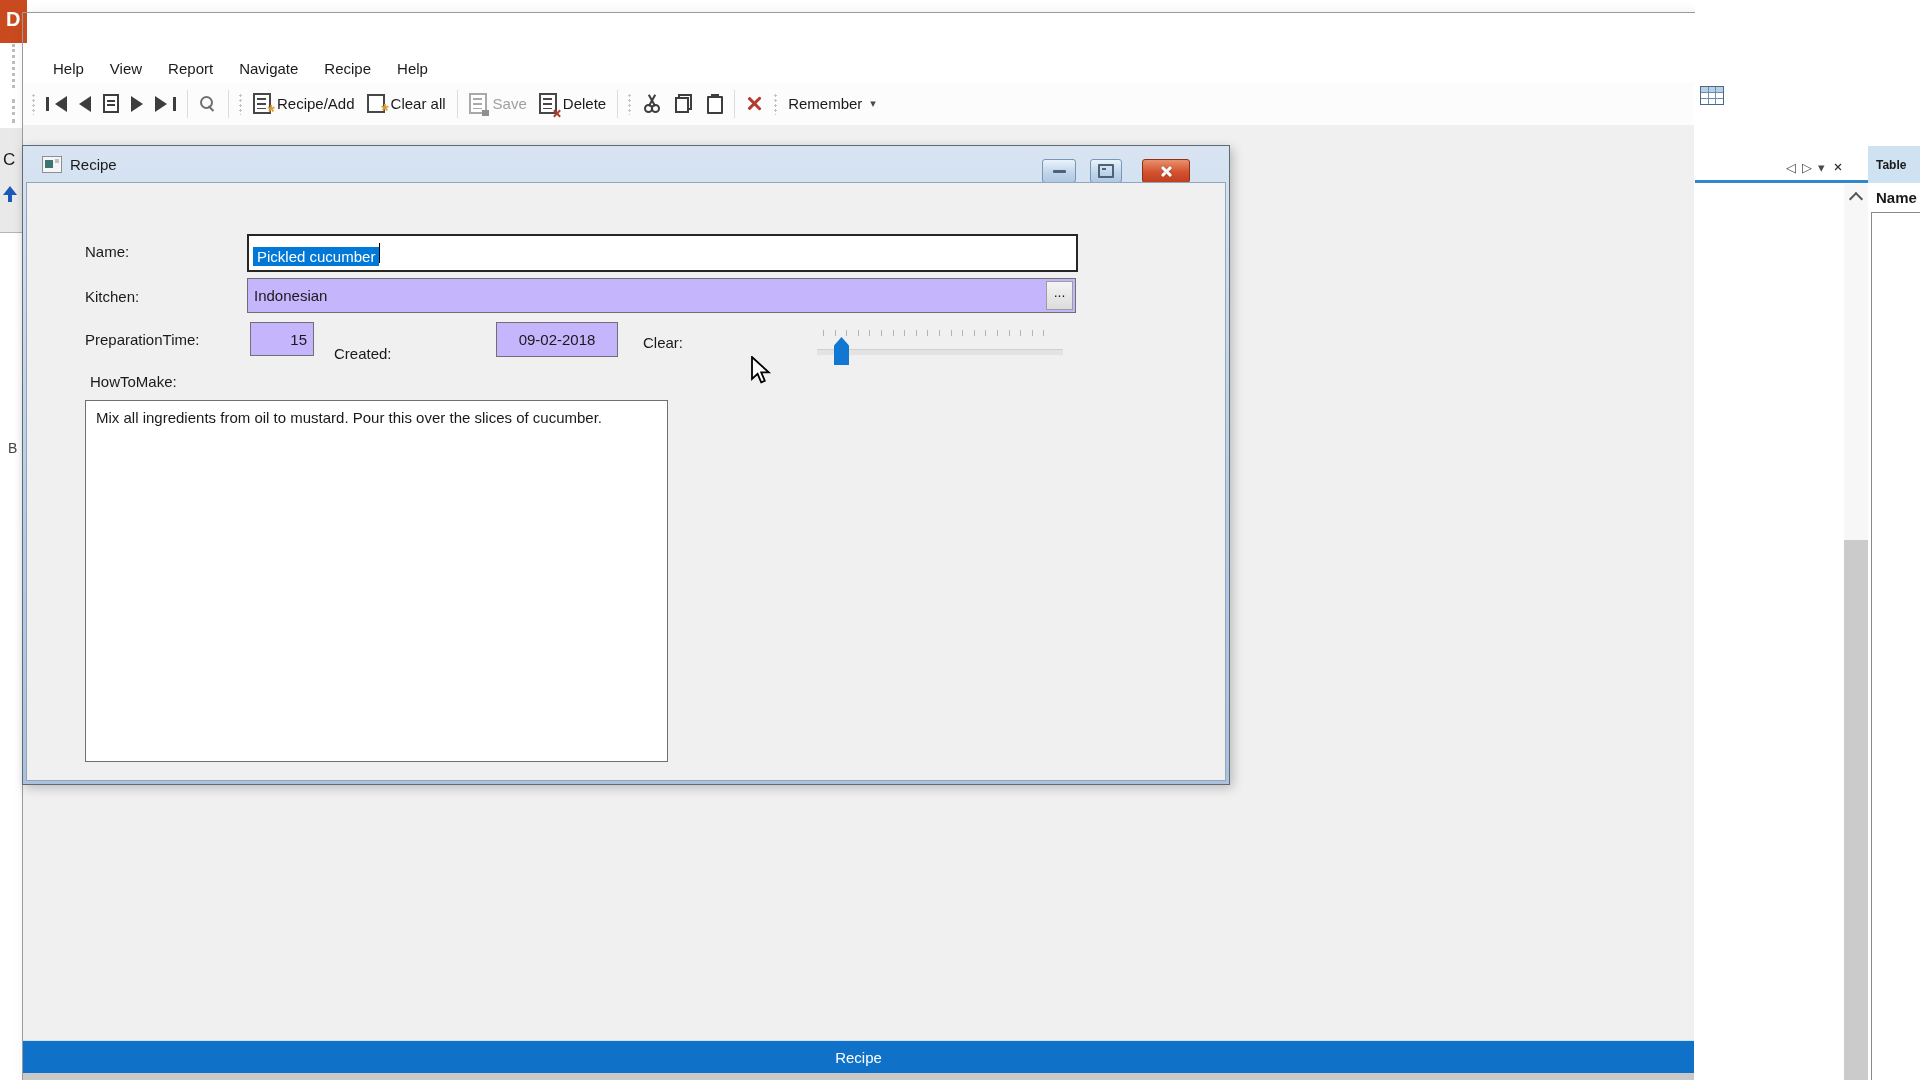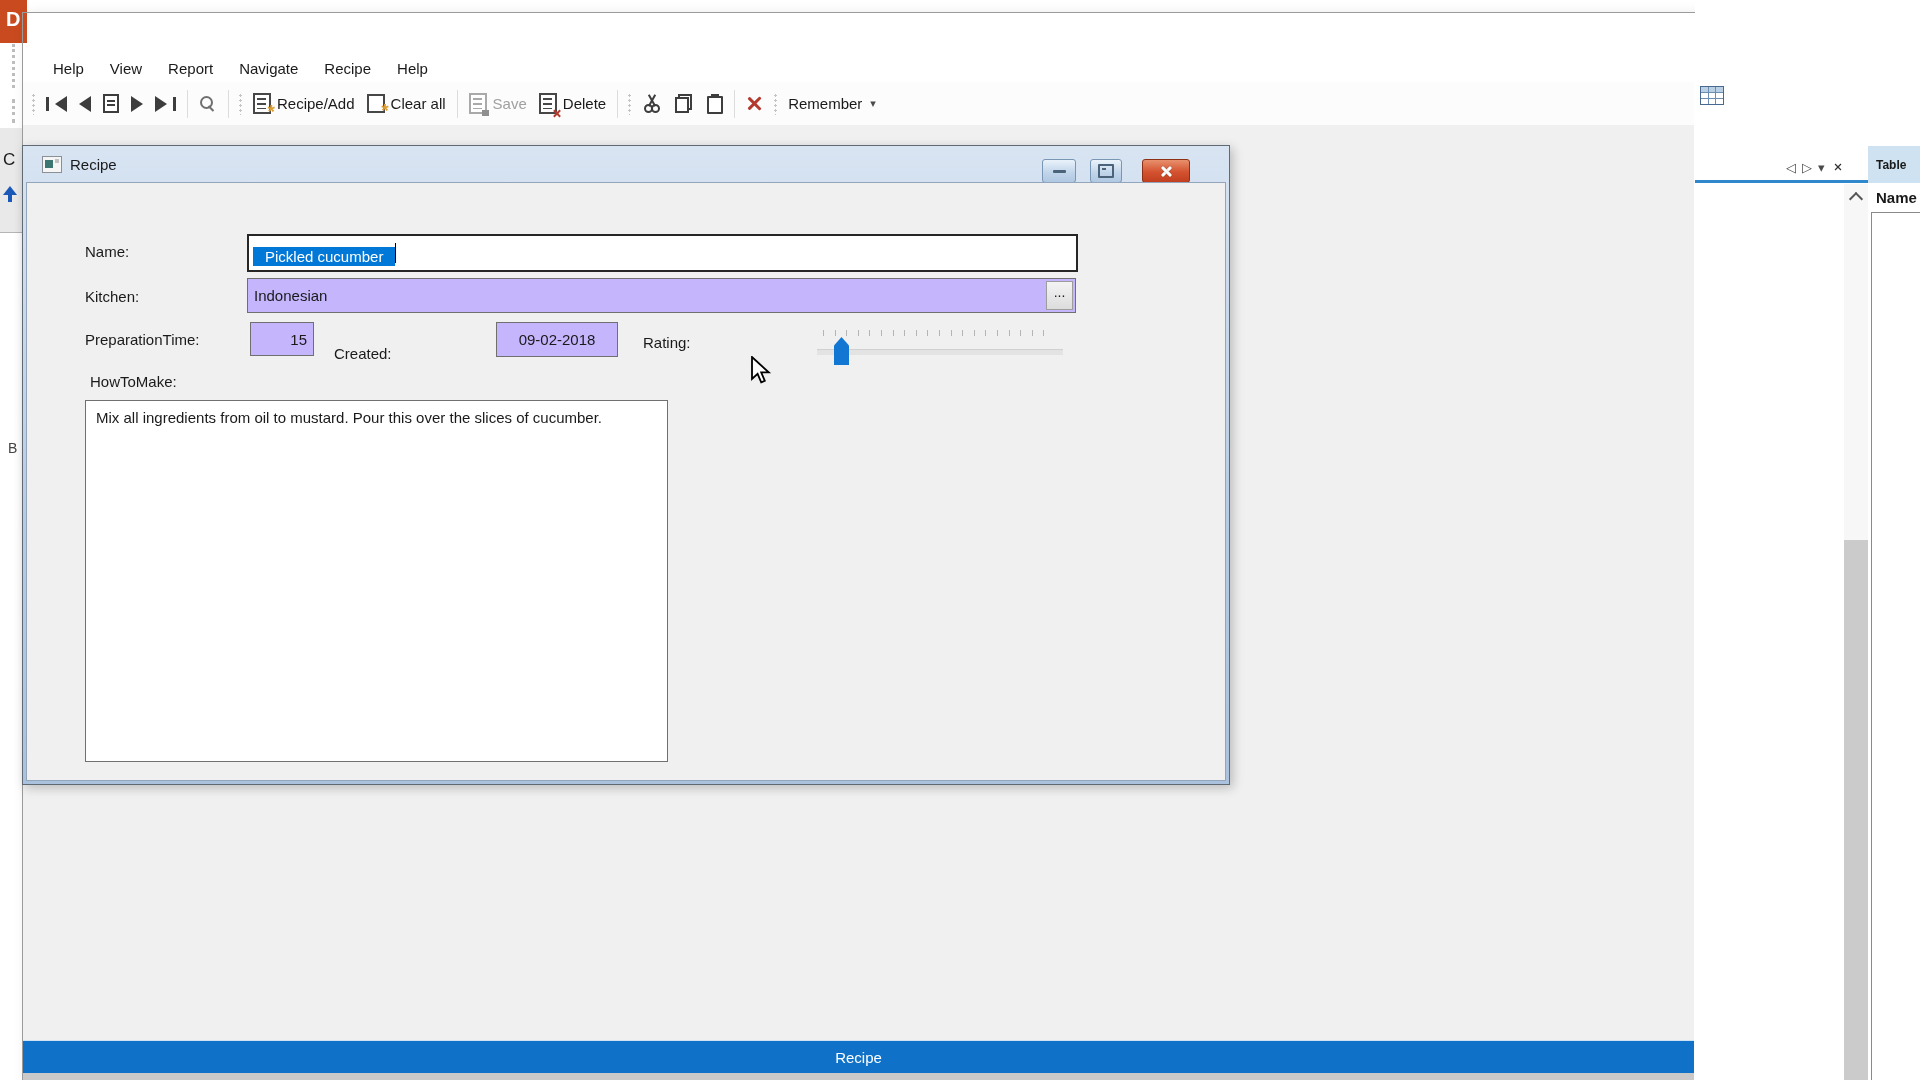--- a/index.html
+++ b/index.html
@@ -100,21 +100,21 @@
   .g-max7:before{content:"";position:absolute;left:2px;top:2px;width:4px;height:2px;background:#4a627a;}
   .g-x7{position:relative;width:14px;height:13px;}
   .g-x7:before,.g-x7:after{content:"";position:absolute;left:5.5px;top:0;width:3px;height:13px;background:#fff;border-radius:1px;box-shadow:0 0 1px rgba(0,0,0,.5);}
   .g-x7:before{transform:rotate(45deg);} .g-x7:after{transform:rotate(-45deg);}
   .rw-client{left:26px;top:182px;width:1200px;height:599px;background:#f0f0f0;border:1px solid #93a5ba;box-sizing:border-box;}
 
   
   .field-label{position:absolute;font-size:15px;}
   .textbox{position:absolute;background:#fff;box-sizing:border-box;font-size:15px;display:flex;align-items:center;}
   .tb-name{left:247px;top:234px;width:831px;height:38px;border:2px solid #262626;padding-left:4px;}
-  .sel{background:#0078d7;color:#fff;padding:1px 12px;margin-top:7px;}
+  .sel{background:#0078d7;color:#fff;padding:1px 4px;margin-top:7px;}
   .caret{width:1px;height:20px;background:#000;}
   .tb-input{position:absolute;background:#c4b5fd;border:1px solid #707070;box-sizing:border-box;font-size:15px;
             font-family:"Liberation Sans","DejaVu Sans",sans-serif;color:#1a1a1a;padding:0 6px;outline:none;}
   .browse-btn{position:absolute;left:1046px;top:281px;width:27px;height:29px;background:linear-gradient(180deg,#f4f4f4,#dcdcdc);
               border:1px solid #9d9d9d;box-sizing:border-box;font-size:14px;line-height:20px;text-align:center;}
   .slider{left:815px;top:328px;width:250px;height:40px;}
   .slider .ticks{position:absolute;left:8px;top:2px;width:232px;height:6px;
       background:repeating-linear-gradient(to right,#b4b4b4 0 1px,transparent 1px 11.6px);}
   .slider .track{position:absolute;left:2px;top:21px;width:246px;height:5px;background:#e3e3e3;border-top:1px solid #d0d0d0;}
   .slider .thumb{position:absolute;left:19px;top:9px;width:15px;height:28px;background:#1277d2;
@@ -281,21 +281,21 @@
   <span class="field-label" style="left:85px;top:288px;">Kitchen:</span>
   <input class="tb-input" style="left: 247px; top: 278px; width: 829px; height: 35px;" readonly="" value="Indonesian">
   <div class="browse-btn">...</div>
 
   <span class="field-label" style="left:85px;top:331px;text-align:right;">PreparationTime:</span>
   <input class="tb-input" style="left: 250px; top: 322px; width: 64px; height: 34px; text-align: right;" readonly="" value="15">
 
   <span class="field-label" style="left:334px;top:345px;">Created:</span>
   <input class="tb-input" style="left: 496px; top: 322px; width: 122px; height: 35px; text-align: center;" readonly="" value="09-02-2018">
 
-  <span class="field-label" style="left:643px;top:334px;">Rating:</span>
+  <span class="field-label" style="left:643px;top:334px;">Clear:</span>
   <div class="abs slider">
     <div class="ticks"></div>
     <div class="track"></div>
     <div class="thumb"></div>
   </div>
 
   <span class="field-label" style="left:90px;top:373px;">HowToMake:</span>
   <textarea class="abs howto" readonly="" style="">Mix all ingredients from oil to mustard. Pour this over the slices of cucumber.</textarea>
 
   <div class="abs mw-status">

